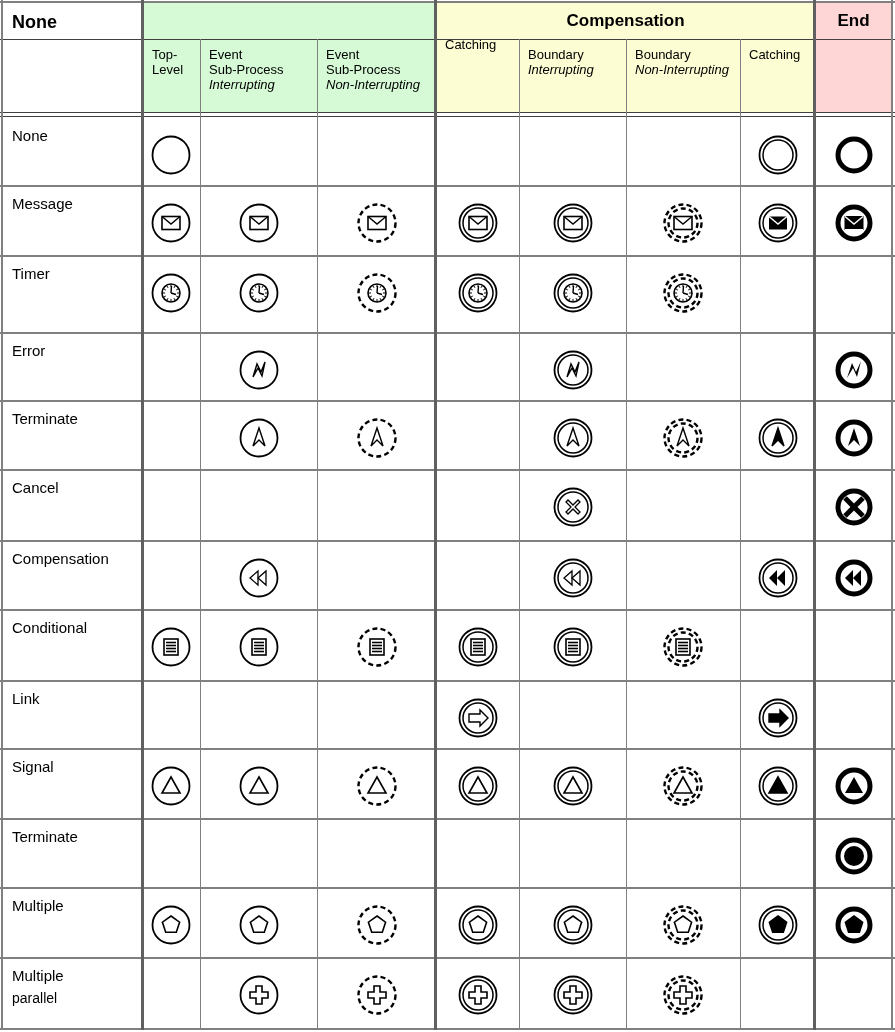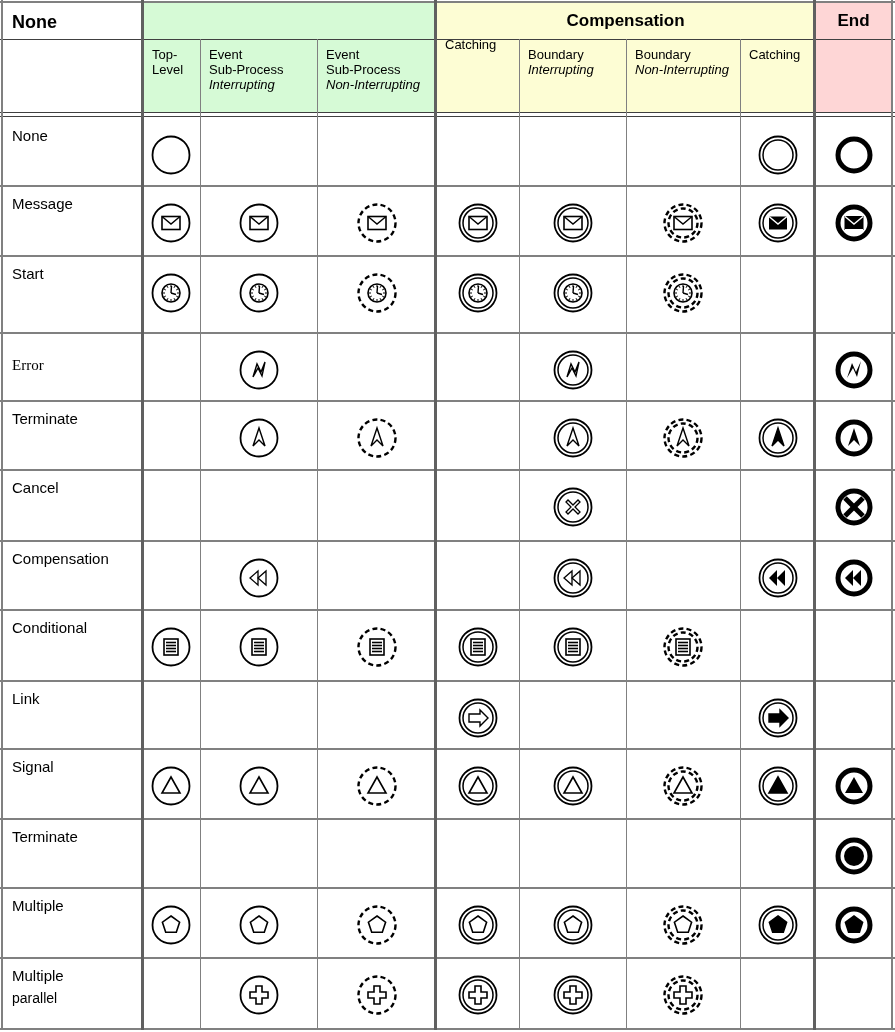--- a/index.html
+++ b/index.html
@@ -49,22 +49,22 @@
     <div class="cell sub" style="left: 626px; top: 39px; width: 114px; padding-left: 9px;">
       <span style="display: block;">Boundary</span>
       <span class="it">Non-Interrupting</span>
     </div>
     <div class="cell sub" style="left: 740px; top: 39px; width: 75px; padding-left: 9px;">
       <span style="display: block;">Catching</span>
     </div>
     <div class="cell sub" style="left: 815px; top: 39px; width: 77px; padding-left: 9px;"></div>
     <div class="cell rowlabel" style="left: 0px; top: 117px; text-align: center;"><span>None</span></div>
     <div class="cell rowlabel" style="left: 0px; top: 185px;"><span>Message</span></div>
-    <div class="cell rowlabel" style="left: 0px; top: 255px;"><span>Start</span></div>
-    <div class="cell rowlabel" style="left: 0px; top: 346px; font-family: Liberation Serif, serif;"><span>Error</span></div>
+    <div class="cell rowlabel" style="left: 0px; top: 255px;"><span>Timer</span></div>
+    <div class="cell rowlabel" style="left: 0px; top: 332px;"><span>Error</span></div>
     <div class="cell rowlabel" style="left: 0px; top: 400px;"><span>Terminate</span></div>
     <div class="cell rowlabel" style="left: 0px; top: 469px;"><span>Cancel</span></div>
     <div class="cell rowlabel" style="left: 0px; top: 540px;"><span>Compensation</span></div>
     <div class="cell rowlabel" style="left: 0px; top: 609px;"><span>Conditional</span></div>
     <div class="cell rowlabel" style="left: 0px; top: 680px;"><span>Link</span></div>
     <div class="cell rowlabel" style="left: 0px; top: 748px;"><span>Signal</span></div>
     <div class="cell rowlabel" style="left: 0px; top: 818px;"><span>Terminate</span></div>
     <div class="cell rowlabel" style="left: 0px; top: 887px;"><span>Multiple</span></div>
     <div class="cell rowlabel" style="left: 0px; top: 957px;"><span>Multiple</span><span class="small">parallel</span></div>
     <div class="hline" style="left: 0px; top: 1px; width: 895px; height: 2px; background: rgb(128, 128, 128);"></div>

